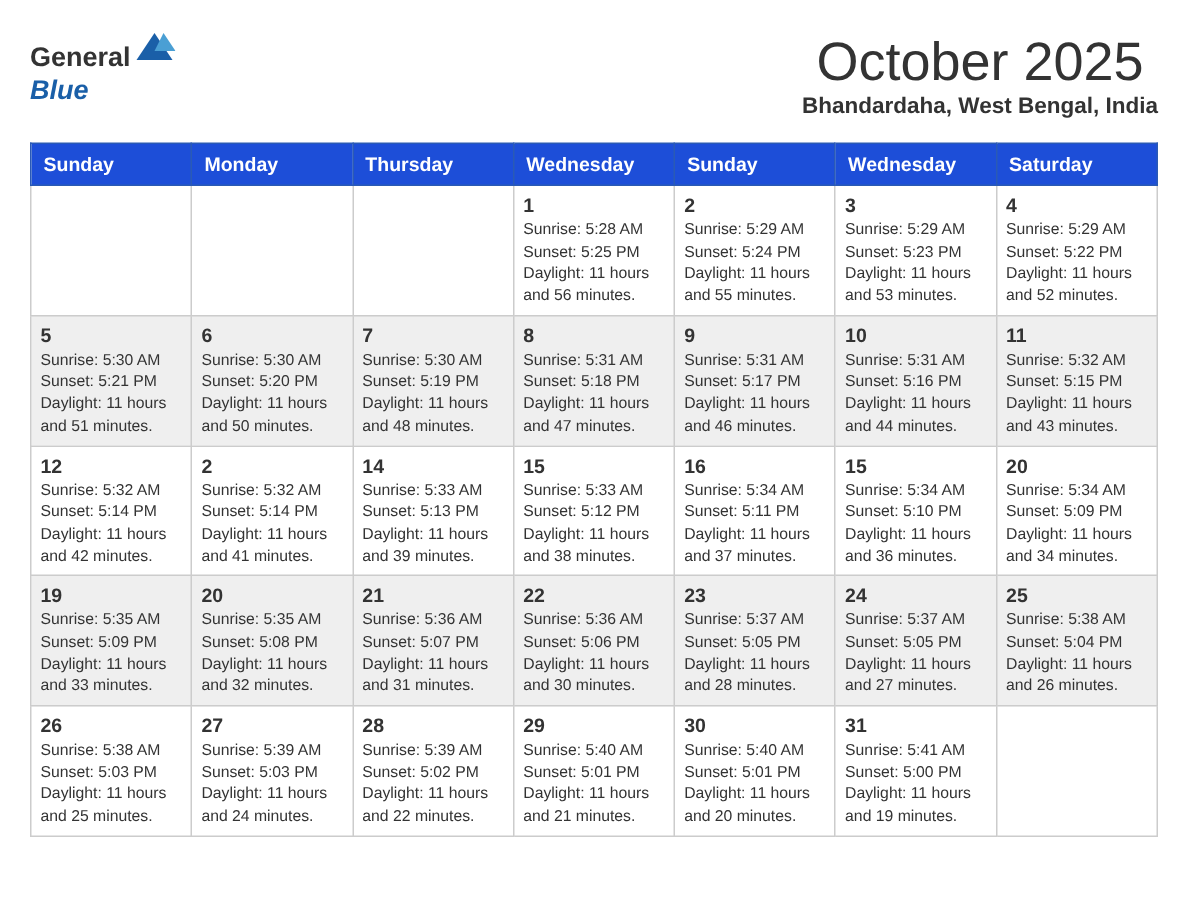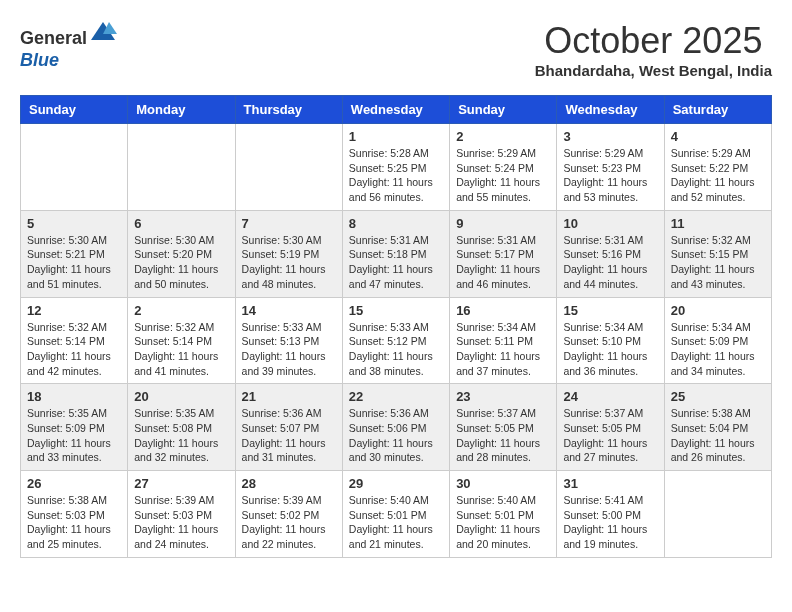--- a/index.html
+++ b/index.html
@@ -236,21 +236,21 @@
         </td>
         <td>
           <span class="day-num">20</span>
           <div class="cell-text" style="white-space: pre-line;">Sunrise: 5:34 AM
 Sunset: 5:09 PM
 Daylight: 11 hours and 34 minutes.</div>
         </td>
       </tr>
       <tr>
         <td>
-          <span class="day-num">18</span>
+          <span class="day-num">19</span>
           <div class="cell-text" style="white-space: pre-line;">Sunrise: 5:35 AM
 Sunset: 5:09 PM
 Daylight: 11 hours and 33 minutes.</div>
         </td>
         <td>
           <span class="day-num">20</span>
           <div class="cell-text" style="white-space: pre-line;">Sunrise: 5:35 AM
 Sunset: 5:08 PM
 Daylight: 11 hours and 32 minutes.</div>
         </td>

